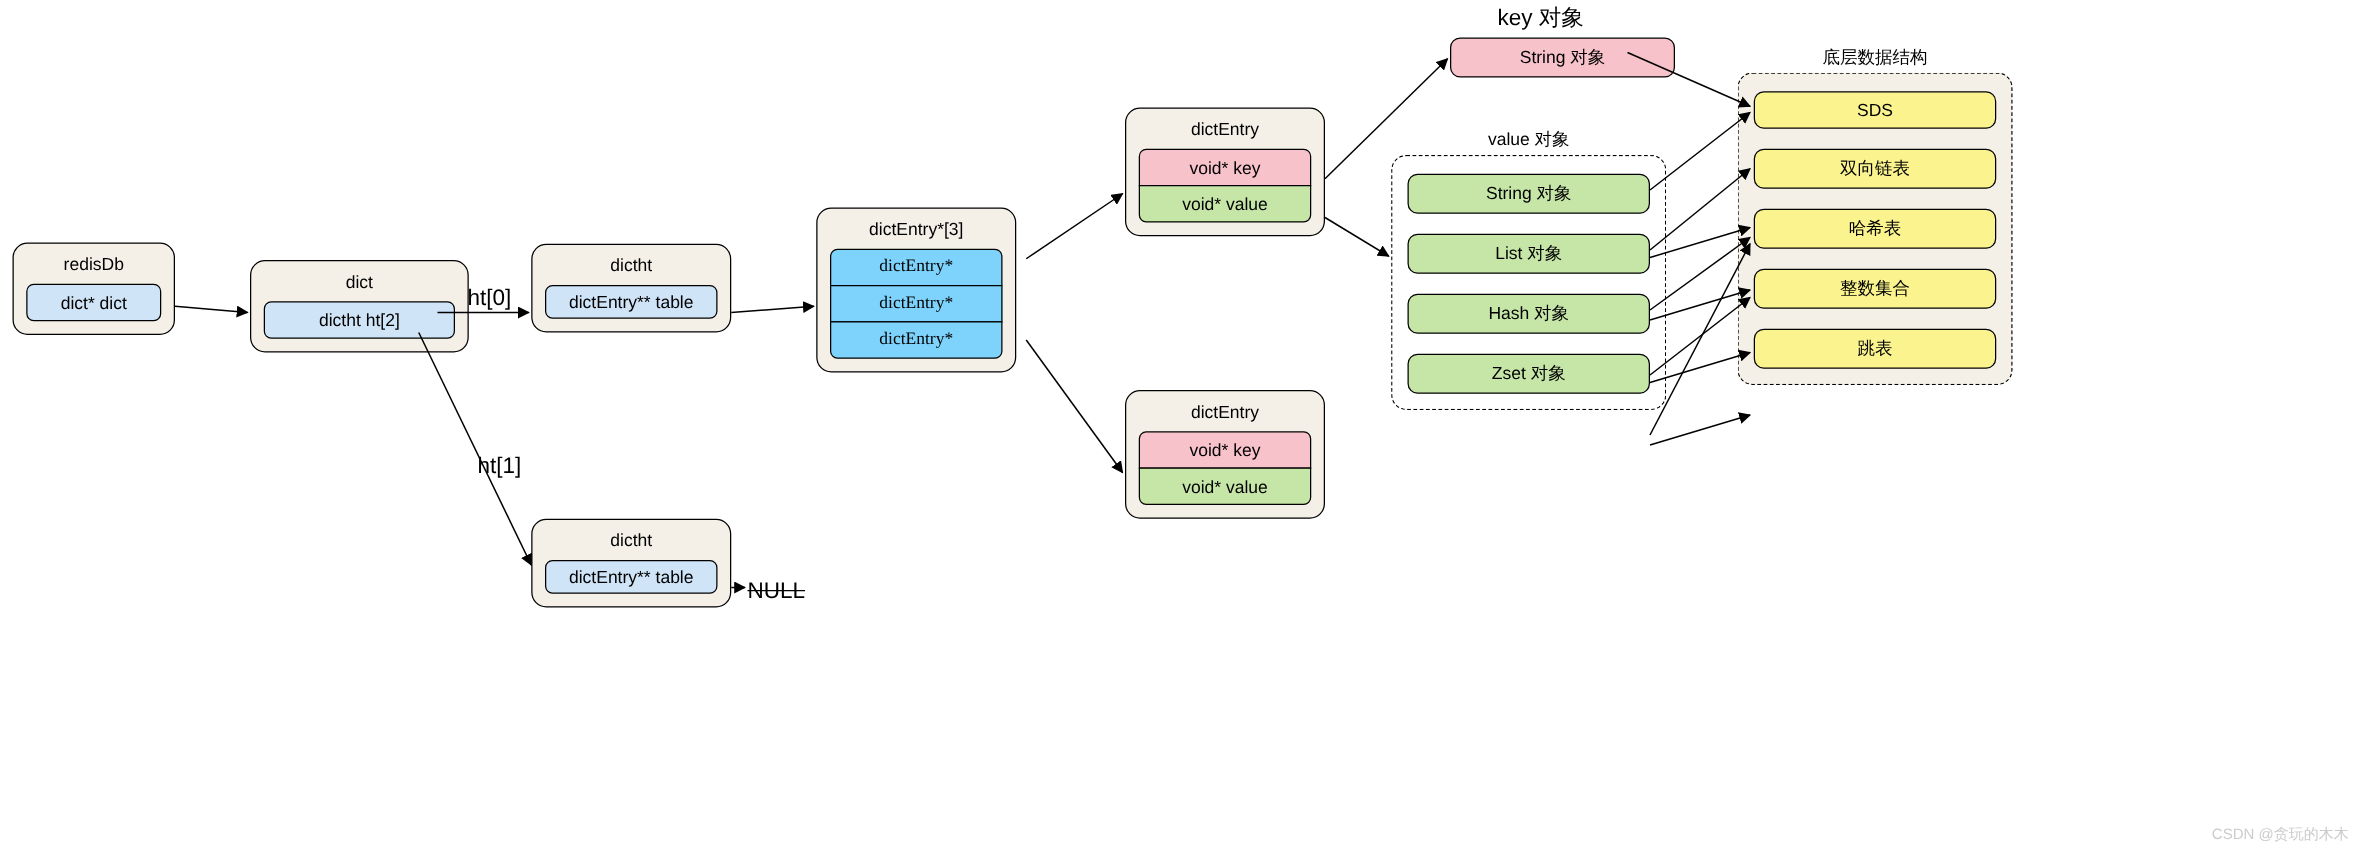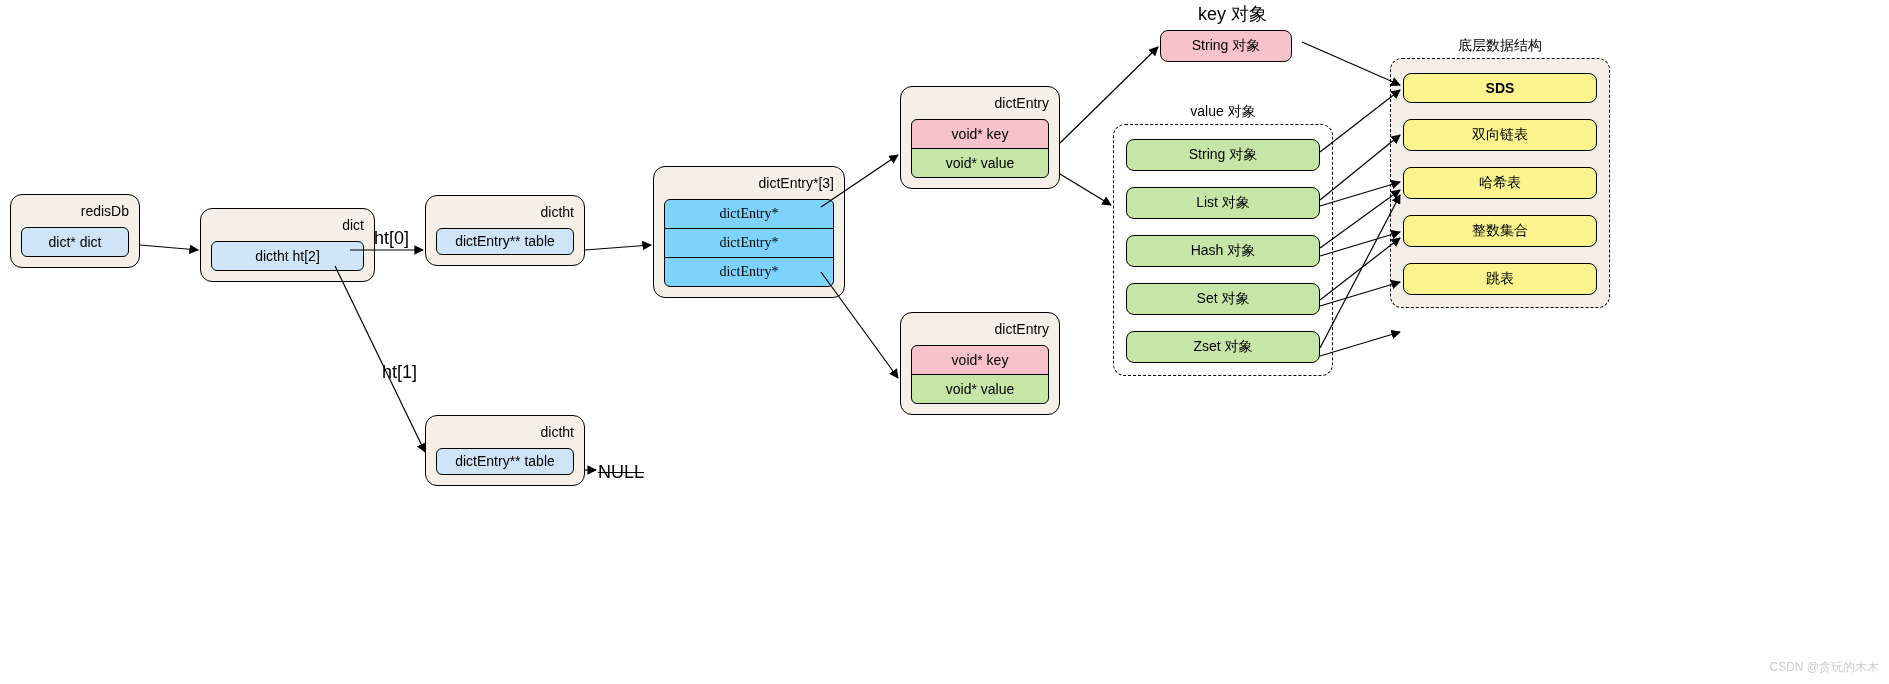--- a/index.html
+++ b/index.html
@@ -13,28 +13,28 @@
   }
   .node {
     position: absolute;
     border: 1px solid #000;
     border-radius: 12px;
     background: #f4f0e8;
     padding: 8px 10px 10px 10px;
     box-sizing: border-box;
   }
   .node-title {
-    text-align: right;
+    text-align: center;
     margin-bottom: 8px;
     font-size: 14px;
   }
   .field {
     border: 1px solid #000;
     border-radius: 6px;
-    padding: 6px 0;
+    padding: 6px 24px;
     text-align: center;
     margin-top: 4px;
     font-size: 14px;
   }
   .field:first-child { margin-top: 0; }
   .blue   { background: #cfe4f7; }
   .orange { background: #7dd3fc; font-family: Liberation Serif, serif; }
   .pink   { background: #f8c2ca; }
   .green  { background: #c6e6a7; }
   .yellow { background: #fbf48e; }
@@ -94,21 +94,21 @@
 <div class="node" style="left:425px; top:195px; width:160px;">
   <div class="node-title">dictht</div>
   <div class="field blue" style="padding:4px 6px; line-height:1.2;">dictEntry** table</div>
 </div>
 
 <div class="node" style="left:425px; top:415px; width:160px;">
   <div class="node-title">dictht</div>
   <div class="field blue" style="padding:4px 6px; line-height:1.2;">dictEntry** table</div>
 </div>
 
-<div class="node" style="left:653px; top:166px; width:192px;">
+<div class="node" style="left:653px; top:166px; width:160px;">
   <div class="node-title">dictEntry*[3]</div>
   <div class="stack">
     <div class="field orange">dictEntry*</div>
     <div class="field orange">dictEntry*</div>
     <div class="field orange">dictEntry*</div>
   </div>
 </div>
 
 <div class="node" style="left:900px; top:86px; width:160px;">
   <div class="node-title">dictEntry</div>
@@ -127,27 +127,26 @@
 </div>
 
 <div class="label" style="left:1198px; top:2px;">key 对象</div>
 <div class="field pink" style="position:absolute; left:1160px; top:26px; width:130px; border-radius:8px;">String 对象</div>
 
 <div class="dashed-box" style="left:1113px; top:124px; width:220px;">
   <div class="dashed-title">value 对象</div>
   <div class="field green" style="border-radius:8px;">String 对象</div>
   <div class="field green" style="border-radius:8px; margin-top:16px;">List 对象</div>
   <div class="field green" style="border-radius:8px; margin-top:16px;">Hash 对象</div>
-  <div class="field green" style="border-radius:8px; margin-top:16px;">Set 对象</div>
   <div class="field green" style="border-radius:8px; margin-top:16px;">Zset 对象</div>
 </div>
 
 <div class="dashed-box" style="left:1390px; top:58px; width:220px; background:#f4f0e8;">
   <div class="dashed-title">底层数据结构</div>
-  <div class="field yellow" style="border-radius:8px;font-weight:bold;">SDS</div>
+  <div class="field yellow" style="border-radius:8px;">SDS</div>
   <div class="field yellow" style="border-radius:8px; margin-top:16px;">双向链表</div>
   <div class="field yellow" style="border-radius:8px; margin-top:16px;">哈希表</div>
   <div class="field yellow" style="border-radius:8px; margin-top:16px;">整数集合</div>
   <div class="field yellow" style="border-radius:8px; margin-top:16px;">跳表</div>
 </div>
 
 <div class="label" style="left:374px; top:228px;">ht[0]</div>
 <div class="label" style="left:382px; top:362px;">ht[1]</div>
 <div class="label" style="left:598px; top:462px; text-decoration: line-through;">NULL</div>
 

